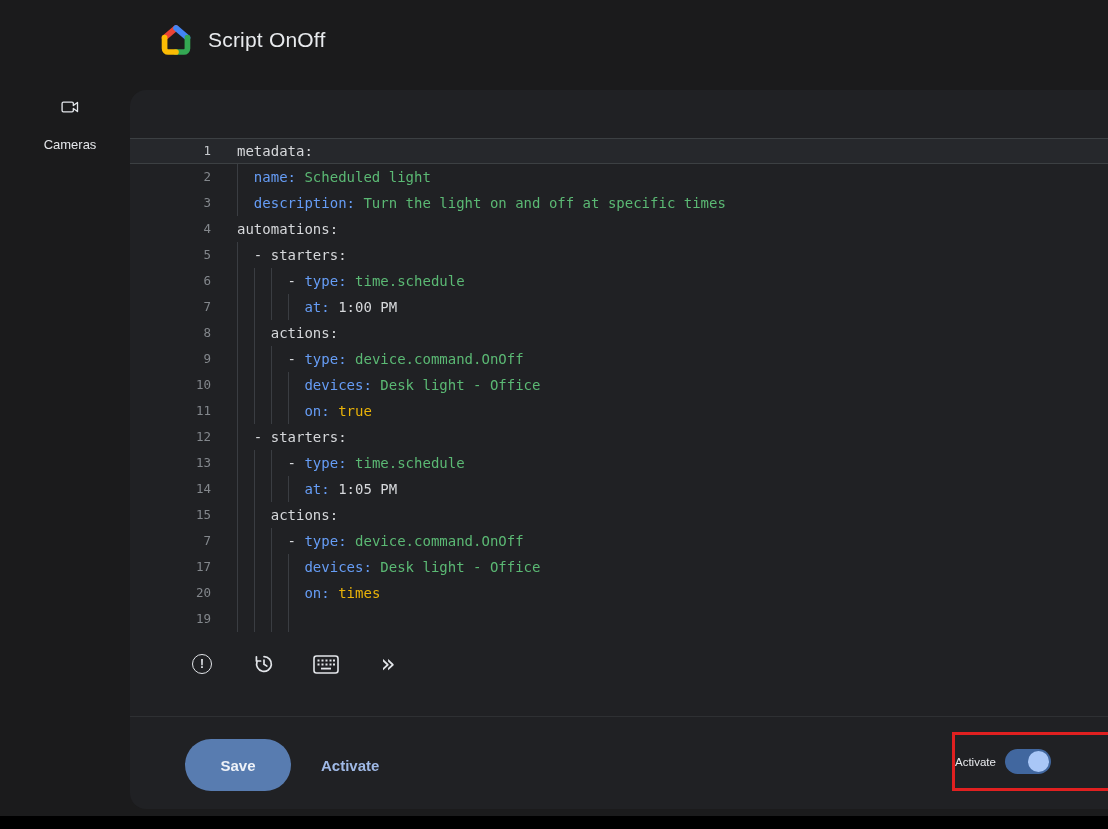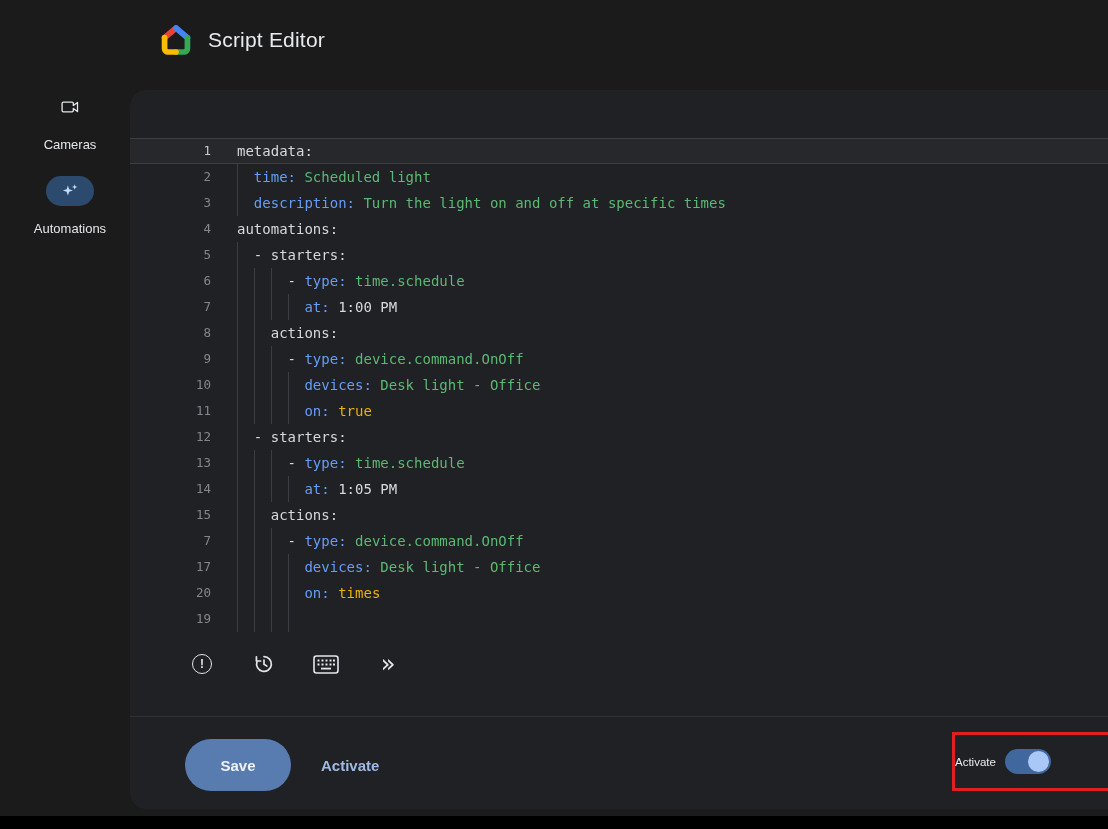--- a/index.html
+++ b/index.html
@@ -72,54 +72,45 @@
 
 <div class="app">
 
   <div class="header">
     <svg class="logo" viewBox="0 0 28 28">
       <path d="M4 12 L14 3.5" fill="none" stroke="#ea4335" stroke-width="5" stroke-linecap="round"></path>
       <path d="M14 3.5 L24 12" fill="none" stroke="#4285f4" stroke-width="5" stroke-linecap="round"></path>
       <path d="M24 12 V21.5 a3 3 0 0 1 -3 3 H14" fill="none" stroke="#34a853" stroke-width="5" stroke-linecap="round"></path>
       <path d="M4 12 V21.5 a3 3 0 0 0 3 3 H14" fill="none" stroke="#fbbc04" stroke-width="5" stroke-linecap="round"></path>
     </svg>
-    <div class="app-title">Script Editor</div>
+    <div class="app-title">Script OnOff</div>
   </div>
 
   <div class="sidebar">
     <div class="nav-item">
       <span class="nav-icon-wrap">
         <svg viewBox="0 0 24 24" width="20" height="20">
           <path d="M16 10.2V7.8c0-.9-.7-1.6-1.6-1.6H4.1c-.9 0-1.6.7-1.6 1.6v8.4c0 .9.7 1.6 1.6 1.6h10.3c.9 0 1.6-.7 1.6-1.6v-2.4l5 3.6V6.6l-5 3.6z" fill="none" stroke="#e3e6ea" stroke-width="1.6" stroke-linejoin="round"></path>
         </svg>
       </span>
       <span class="nav-label">Cameras</span>
     </div>
-    <div class="nav-item active">
-      <span class="nav-icon-wrap">
-        <svg viewBox="0 0 24 24" width="20" height="20" fill="#c7dbfc">
-          <path d="M9.5 5.5l1.5 4.5 4.5 1.5-4.5 1.5-1.5 4.5-1.5-4.5-4.5-1.5 4.5-1.5z"></path>
-          <path d="M17.6 4l.8 2.4 2.4.8-2.4.8-.8 2.4-.8-2.4-2.4-.8 2.4-.8z"></path>
-        </svg>
-      </span>
-      <span class="nav-label">Automations</span>
-    </div>
   </div>
 
   <div class="panel">
 
     <div class="editor">
       <div>
           <div class="code-line active">
             <span class="line-num">1</span>
             <span class="line-content"><span class="tok-plain">metadata:</span></span>
           </div>
           <div class="code-line">
             <span class="line-num">2</span>
-            <span class="line-content"><i class="indent-guide" style="left: calc(0ch);"></i><span class="tok-plain">  </span><span class="tok-key">time:</span><span class="tok-str"> Scheduled light</span></span>
+            <span class="line-content"><i class="indent-guide" style="left: calc(0ch);"></i><span class="tok-plain">  </span><span class="tok-key">name:</span><span class="tok-str"> Scheduled light</span></span>
           </div>
           <div class="code-line">
             <span class="line-num">3</span>
             <span class="line-content"><i class="indent-guide" style="left: calc(0ch);"></i><span class="tok-plain">  </span><span class="tok-key">description:</span><span class="tok-str"> Turn the light on and off at specific times</span></span>
           </div>
           <div class="code-line">
             <span class="line-num">4</span>
             <span class="line-content"><span class="tok-plain">automations:</span></span>
           </div>
           <div class="code-line">

